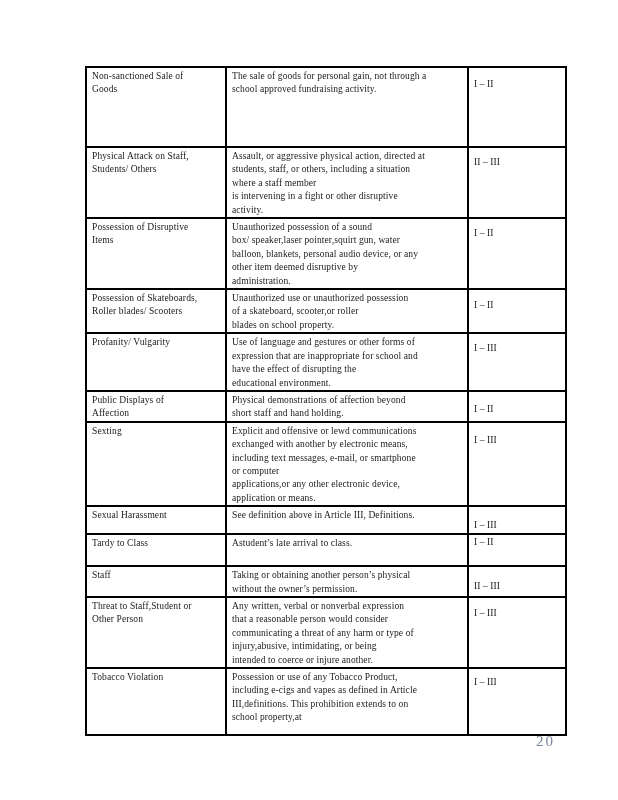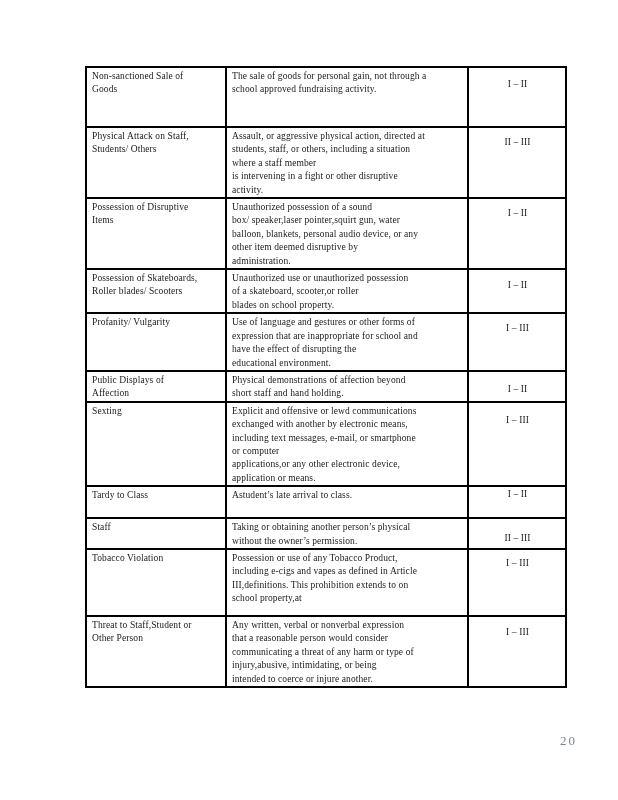--- a/index.html
+++ b/index.html
@@ -30,49 +30,48 @@
     vertical-align: top;
     padding: 2px 4px 0 5px;
     font-size: 9.5px;
     line-height: 13.4px;
     letter-spacing: 0.1px;
     color: #1a1a1a;
     white-space: pre-line;
     overflow: hidden;
   }
   td.level-cell {
-    text-align: center;
     font-size: 10px;
     letter-spacing: 0.4px;
     white-space: normal;
     padding-left: 0;
     padding-right: 0;
   }
   .page-number {
     position: absolute;
-    left: 560px;
+    left: 536px;
     top: 733px;
-    font-size: 13px;
+    font-size: 15px;
     letter-spacing: 2px;
     color: #7a8699;
   }
 </style>
 </head>
 <body>
 
 <div class="page">
 
   <table class="violations">
     <colgroup>
       <col style="width:140px">
       <col style="width:242px">
       <col style="width:98px">
     </colgroup>
     <tbody>
-      <tr style="height:60px">
+      <tr style="height:80px">
         <td>Non-sanctioned Sale of
 Goods</td>
         <td>The sale of goods for personal gain, not through a
 school approved fundraising activity.</td>
         <td class="level-cell" style="padding-top:10px">I – II</td>
       </tr>
       <tr style="height:67px">
         <td>Physical Attack on Staff,
 Students/ Others</td>
         <td>Assault, or aggressive physical action, directed at
@@ -118,47 +117,52 @@
       <tr style="height:79px">
         <td>Sexting</td>
         <td>Explicit and offensive or lewd communications
 exchanged with another by electronic means,
 including text messages, e-mail, or smartphone
 or computer
 applications,or any other electronic device,
 application or means.</td>
         <td class="level-cell" style="padding-top:11px">I – III</td>
       </tr>
+      <tr style="height:28px">
+        <td>Sexual Harassment</td>
+        <td>See definition above in Article III, Definitions.</td>
+        <td class="level-cell" style="padding-top:12px">I – III</td>
+      </tr>
       <tr style="height:32px">
         <td>Tardy to Class</td>
         <td>Astudent’s late arrival to class.</td>
         <td class="level-cell" style="padding-top:1px">I – II</td>
       </tr>
       <tr style="height:30px">
         <td>Staff</td>
         <td>Taking or obtaining another person’s physical
 without the owner’s permission.</td>
         <td class="level-cell" style="padding-top:13px">II – III</td>
       </tr>
       <tr style="height:67px">
-        <td>Tobacco Violation</td>
-        <td>Possession or use of any Tobacco Product,
-including e-cigs and vapes as defined in Article
-III,definitions. This prohibition extends to on
-school property,at</td>
-        <td class="level-cell" style="padding-top:7px">I – III</td>
-      </tr>
-      <tr style="height:67px">
         <td>Threat to Staff,Student or
 Other Person</td>
         <td>Any written, verbal or nonverbal expression
 that a reasonable person would consider
 communicating a threat of any harm or type of
 injury,abusive, intimidating, or being
 intended to coerce or injure another.</td>
         <td class="level-cell" style="padding-top:9px">I – III</td>
       </tr>
+      <tr style="height:67px">
+        <td>Tobacco Violation</td>
+        <td>Possession or use of any Tobacco Product,
+including e-cigs and vapes as defined in Article
+III,definitions. This prohibition extends to on
+school property,at</td>
+        <td class="level-cell" style="padding-top:7px">I – III</td>
+      </tr>
     </tbody>
   </table>
 
   <div class="page-number">20</div>
 
 </div>
 
 </body></html>

